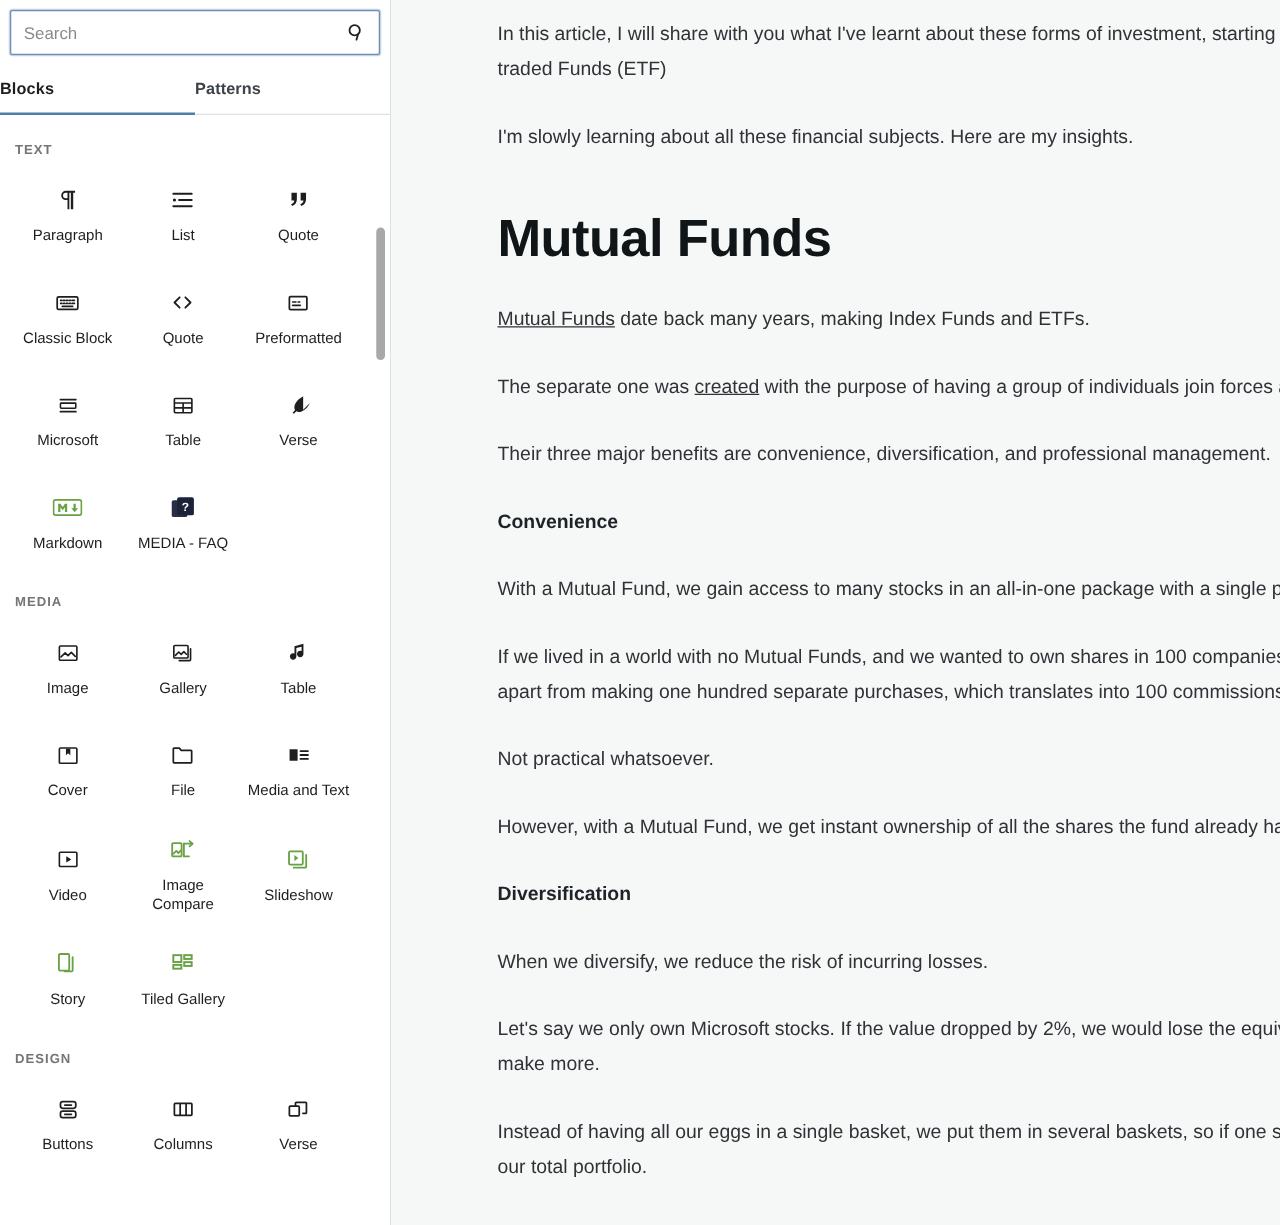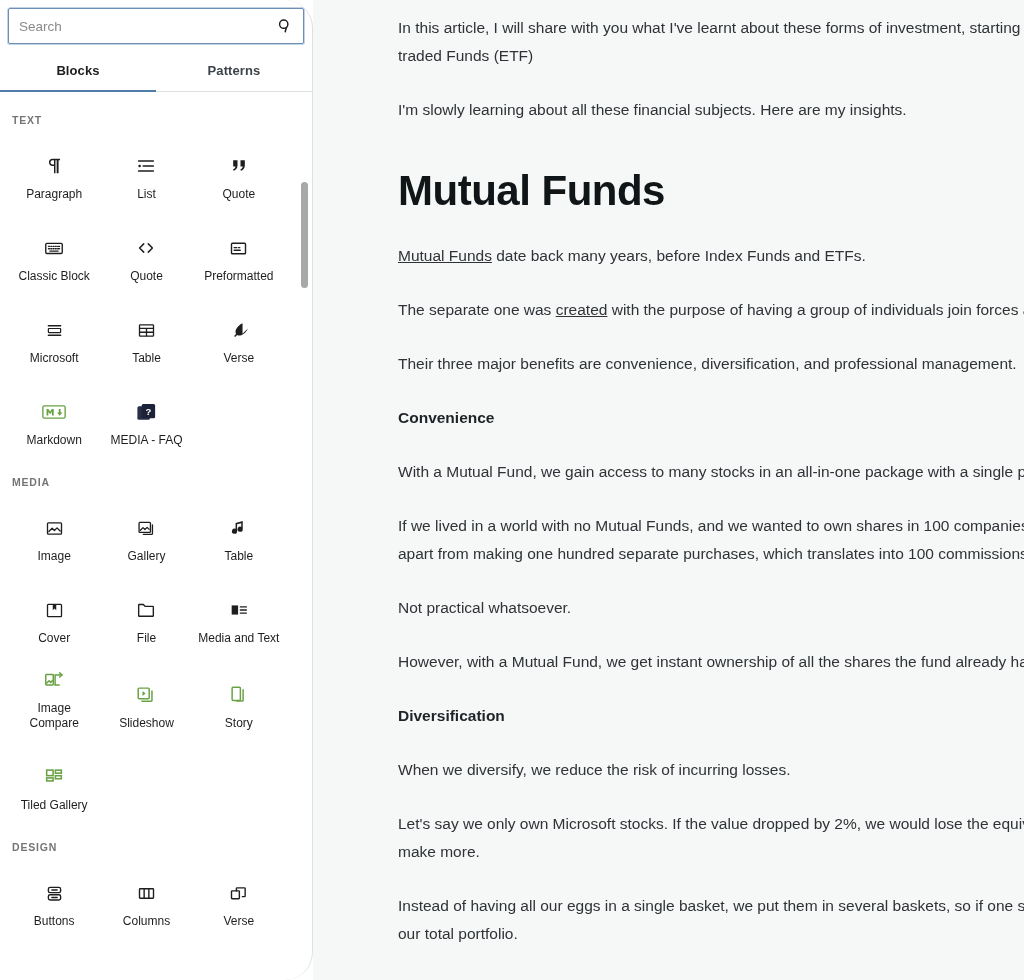--- a/index.html
+++ b/index.html
@@ -17,21 +17,20 @@
 
   
   #inserter {
     position: relative;
     width: 313px;
     height: 980px;
     background: #ffffff;
     border-right: 1px solid #e0e0e0;
     flex: 0 0 313px;
     overflow: hidden;
-    border-radius: 28px;
   }
 
   
   .search-wrap {
     padding: 8px 8px 0 8px;
   }
   .search-box {
     position: relative;
     height: 36px;
     border: 1px solid #6c8fb8;
@@ -66,21 +65,21 @@
   .tabs {
     display: flex;
     height: 42px;
     border-bottom: 1px solid #e0e0e0;
     margin-top: 6px;
   }
   .tab {
     flex: 1 1 50%;
     display: flex;
     align-items: center;
-    justify-content: center;
+    justify-content: flex-start;
     font-size: 13px;
     font-weight: bold;
     color: #3c434a;
     cursor: pointer;
     position: relative;
     letter-spacing: .1px;
   }
   .tab.active { color: #1e1e1e; }
   .tab.active::after {
     content: "";
@@ -108,21 +107,21 @@
   .block-grid {
     display: grid;
     grid-template-columns: repeat(3, 1fr);
     padding: 0 8px;
     width: 293px;
   }
   .block-item {
     display: flex;
     flex-direction: column;
     align-items: center;
-    justify-content: flex-end;
+    justify-content: center;
     padding: 16px 4px 6px 4px;
     cursor: pointer;
     border-radius: 2px;
     min-height: 82px;
   }
   .block-icon {
     width: 24px; height: 24px;
     display: flex; align-items: center; justify-content: center;
     color: #1e1e1e;
     margin-bottom: 9px;
@@ -397,20 +396,29 @@
               <g stroke="currentColor" stroke-width="1.6" stroke-linecap="round">
                 <path d="M13.5 8.6h6.5"></path>
                   <path d="M13.5 12h6.5"></path>
                   <path d="M13.5 15.4h6.5"></path>
               </g>
             </svg>
           </span>
           <span class="block-label">Media and Text</span>
         </div>
 
+        <div class="block-item">
+          <span class="block-icon">
+            <svg width="21" height="21" viewBox="0 0 24 24" fill="none" stroke="currentColor" stroke-width="1.5">
+              <rect x="4" y="5.5" width="16" height="13" rx="1"></rect>
+              <path d="M10.3 9.2l4.6 2.8-4.6 2.8V9.2z" fill="currentColor" stroke="none"></path>
+            </svg>
+          </span>
+          <span class="block-label">Video</span>
+        </div>
 
         <div class="block-item">
           <span class="block-icon green">
             <svg width="22" height="22" viewBox="0 0 24 24" fill="none" stroke="#69a144" stroke-width="1.6">
               <rect x="3" y="6" width="8.2" height="11.5" rx=".8"></rect>
               <path d="M4.2 15.2l2.4-2.4 1.8 1.8 2-2" stroke-linecap="round" stroke-linejoin="round"></path>
               <path d="M13.2 17.5v-11h7.3" stroke-linecap="round"></path>
               <path d="M18.2 4.2l2.6 2.3-2.6 2.3" stroke-linecap="round" stroke-linejoin="round" fill="none"></path>
               <path d="M13.2 17.5h4.5" stroke-linecap="round"></path>
             </svg>
@@ -503,21 +511,21 @@
 
       <div class="blk">
         <p class="p">I'm slowly learning about all these financial subjects. Here are my insights.</p>
       </div>
 
       <div class="blk" style="margin-top:42px;">
         <h2 class="post-h2">Mutual Funds</h2>
       </div>
 
       <div class="blk" style="margin-top:26px;">
-        <p class="p"><a class="lnk" href="#">Mutual Funds</a><span> date back many years, before Index Funds and ETFs.</span></p>
+        <p class="p"><a class="lnk" href="#">Mutual Funds</a><span> date back many years, making Index Funds and ETFs.</span></p>
       </div>
 
       <div class="blk">
         <p class="p"><span>The separate one was </span><a class="lnk" href="#">created</a><span> with the purpose of having a group of individuals join forces and mal</span></p>
       </div>
 
       <div class="blk">
         <p class="p">Their three major benefits are convenience, diversification, and professional management.</p>
       </div>
 

